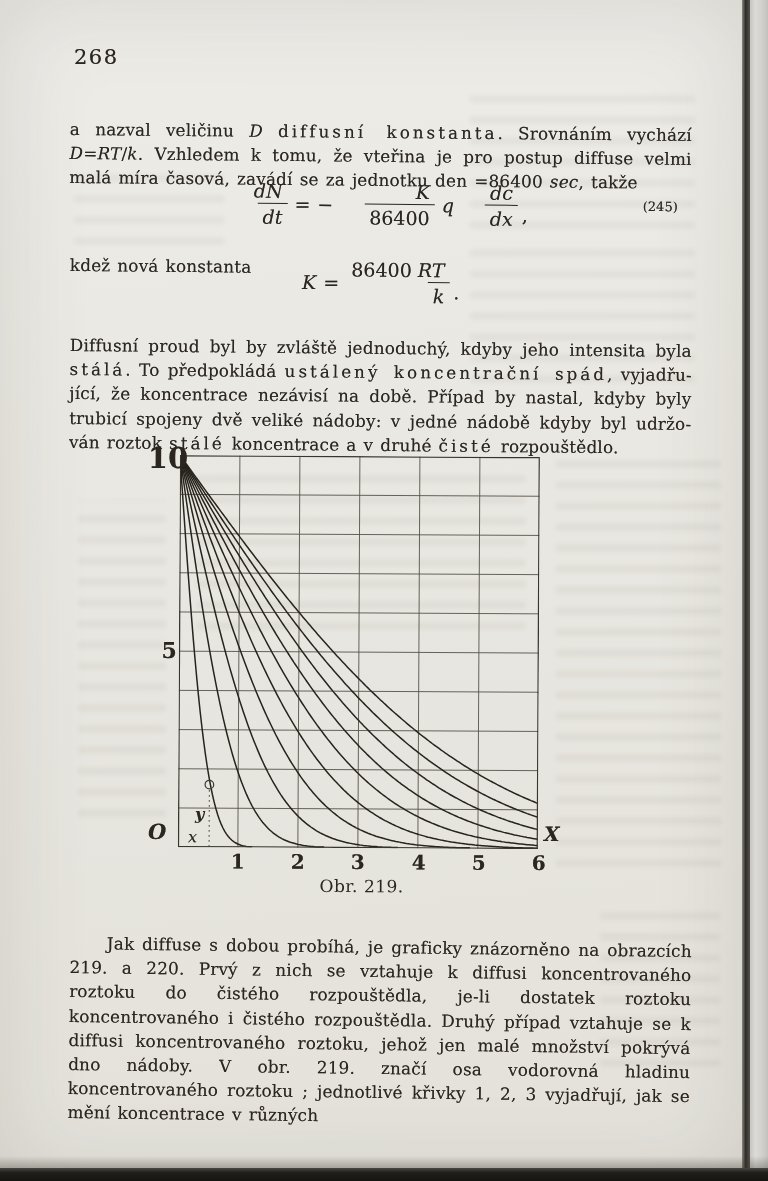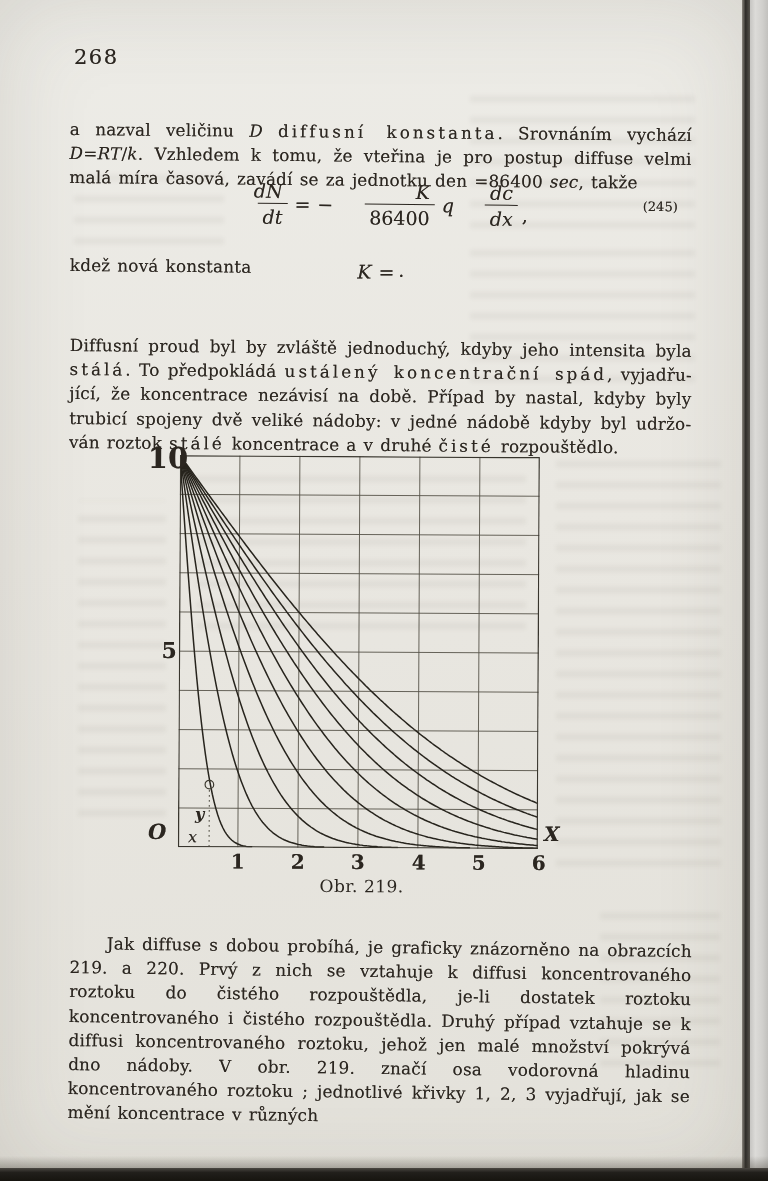--- a/index.html
+++ b/index.html
@@ -104,20 +104,24 @@
       </span>
       <span class="eqnum">(245)</span>
     </div>
 
     <p class="para" id="kdez"><span>kdež nová konstanta</span></p>
 
     <div class="eq" id="eq2">
       <span class="inner">
         <span class="it">K</span>
         <span>=</span>
+        <span class="frac">
+          <span class="fr-top"><span>86400</span>&nbsp;<span class="it">RT</span></span>
+          <span class="fr-bot it">k</span>
+        </span>
         <span class="trail">.</span>
       </span>
     </div>
 
     <p class="para" id="p2"><span>Diffusní proud byl by zvláště jednoduchý, kdyby jeho intensita byla </span><span class="sp">stálá</span><span>. To předpokládá </span><span class="sp">ustálený koncentrační spád</span><span>, vyjadřu­jící, že koncentrace nezávisí na době. Případ by nastal, kdyby byly trubicí spojeny dvě veliké nádoby: v jedné nádobě kdyby byl udržo­ván roztok </span><span class="sp">stálé</span><span> koncentrace a v druhé </span><span class="sp">čisté</span><span> rozpouštědlo.</span></p>
 
     <div class="fig">
       <svg id="plot-svg" width="360" height="392" viewBox="0 0 360 392">
           <line x1="60" y1="0" x2="60" y2="392" stroke="#565349" stroke-width="0.9"></line>
           <line x1="120" y1="0" x2="120" y2="392" stroke="#565349" stroke-width="0.9"></line>

